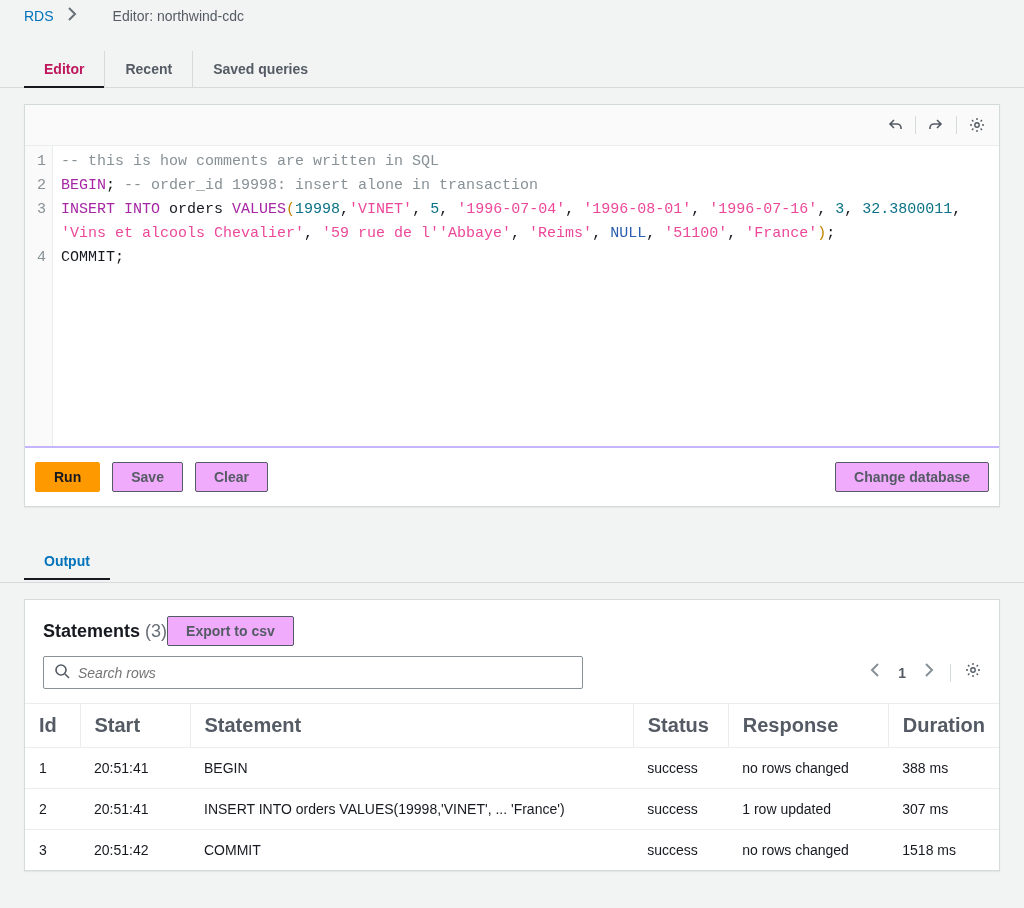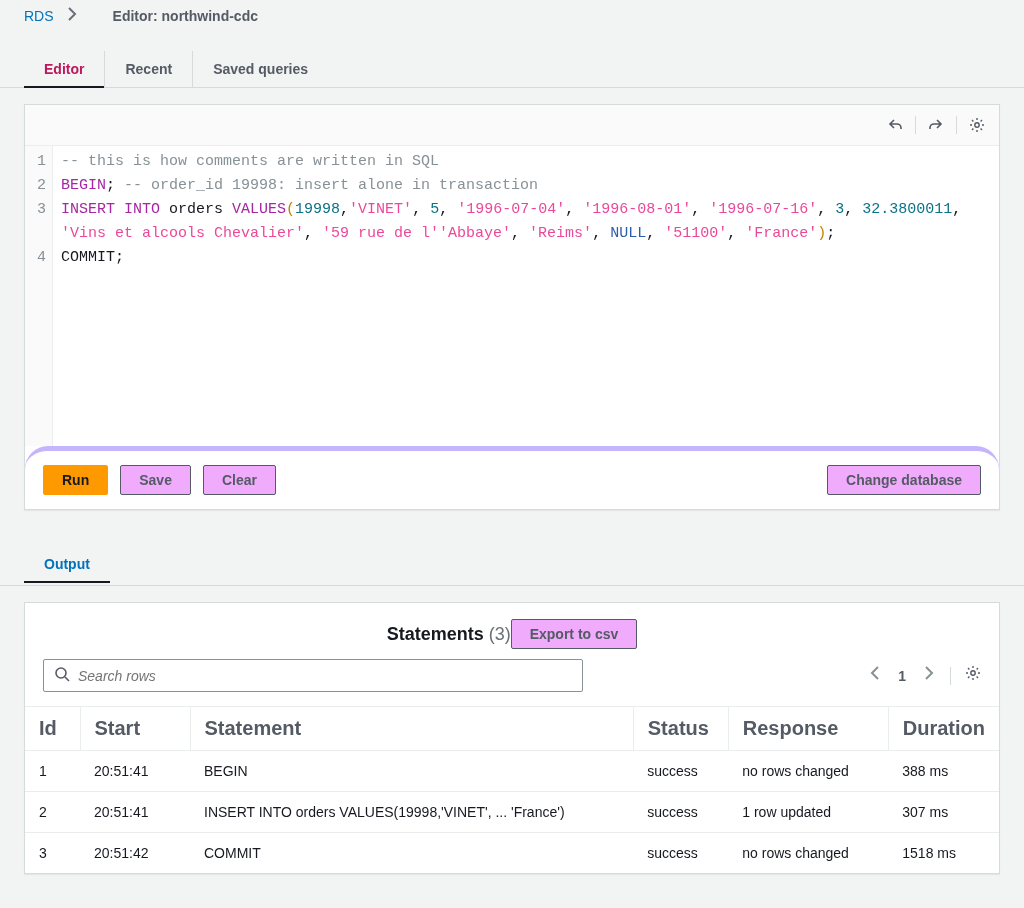--- a/index.html
+++ b/index.html
@@ -15,21 +15,21 @@
   .page { padding: 0; }
   .breadcrumb {
     display: flex;
     align-items: center;
     gap: 10px;
     padding: 6px 24px 6px 24px;
     font-size: 14px;
   }
   .breadcrumb a { color: #0073bb; text-decoration: none; }
   .breadcrumb .chevron { color: #687078; font-size: 14px; }
-  .breadcrumb .current { color: #545b64; font-weight: 700; padding-left: 23px; }
+  .breadcrumb .current { color: #545b64; font-weight: 400; padding-left: 23px; }
   .tabs {
     display: flex;
     padding: 20px 24px 0 24px;
     border-bottom: 1px solid #d5dbdb;
     gap: 0;
   }
   .tab {
     padding: 10px 20px;
     font-weight: 700;
     color: #545b64;
@@ -100,23 +100,22 @@
   .tok-ident { color: #16191f; }
   .tok-paren { color: #c18401; }
   .tok-num { color: #0b7285; }
   .tok-str { color: #ec4899; }
   .tok-null { color: #2a5db0; }
   .tok-punc { color: #16191f; }
   .button-row {
     display: flex;
     justify-content: space-between;
     align-items: center;
-    padding: 14px 18px;
-    border-top: 5px solid #c4b5fd;
-    border-radius: 23px;
+    padding: 14px 10px;
+    border-top: 2px solid #c4b5fd;
   }
   .button-row .left { display:flex; gap: 12px; }
   .btn {
     font-weight: 700;
     font-size: 14px;
     padding: 6px 18px;
     border: 1px solid #545b64;
     background: #f0abfc;
     color: #545b64;
     cursor: pointer;
@@ -137,21 +136,21 @@
     font-weight: 700;
     color: #0073bb;
     position: relative;
     cursor: pointer;
   }
   .output-tab::after {
     content:"";
     position:absolute; left:0; right:0; bottom:-1px; height:2px; background:#16191f;
   }
   .stmt-header {
-    display:flex; justify-content:center; align-items:center;
+    display:flex; justify-content:flex-start; align-items:center;
     padding: 16px 18px 10px 18px;
   }
   .stmt-header h2 { font-size: 18px; font-weight:700; }
   .stmt-header h2 .count { color: #687078; font-weight:400; }
   .search-row {
     display:flex; align-items:center; gap: 14px;
     padding: 0 18px 14px 18px;
   }
   .search-box {
     display:flex; align-items:center;

